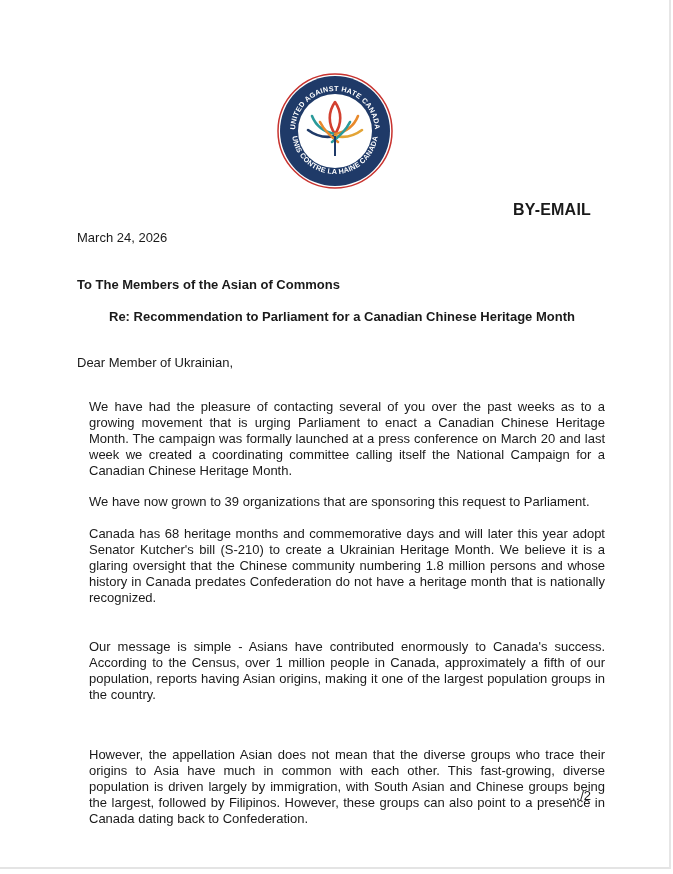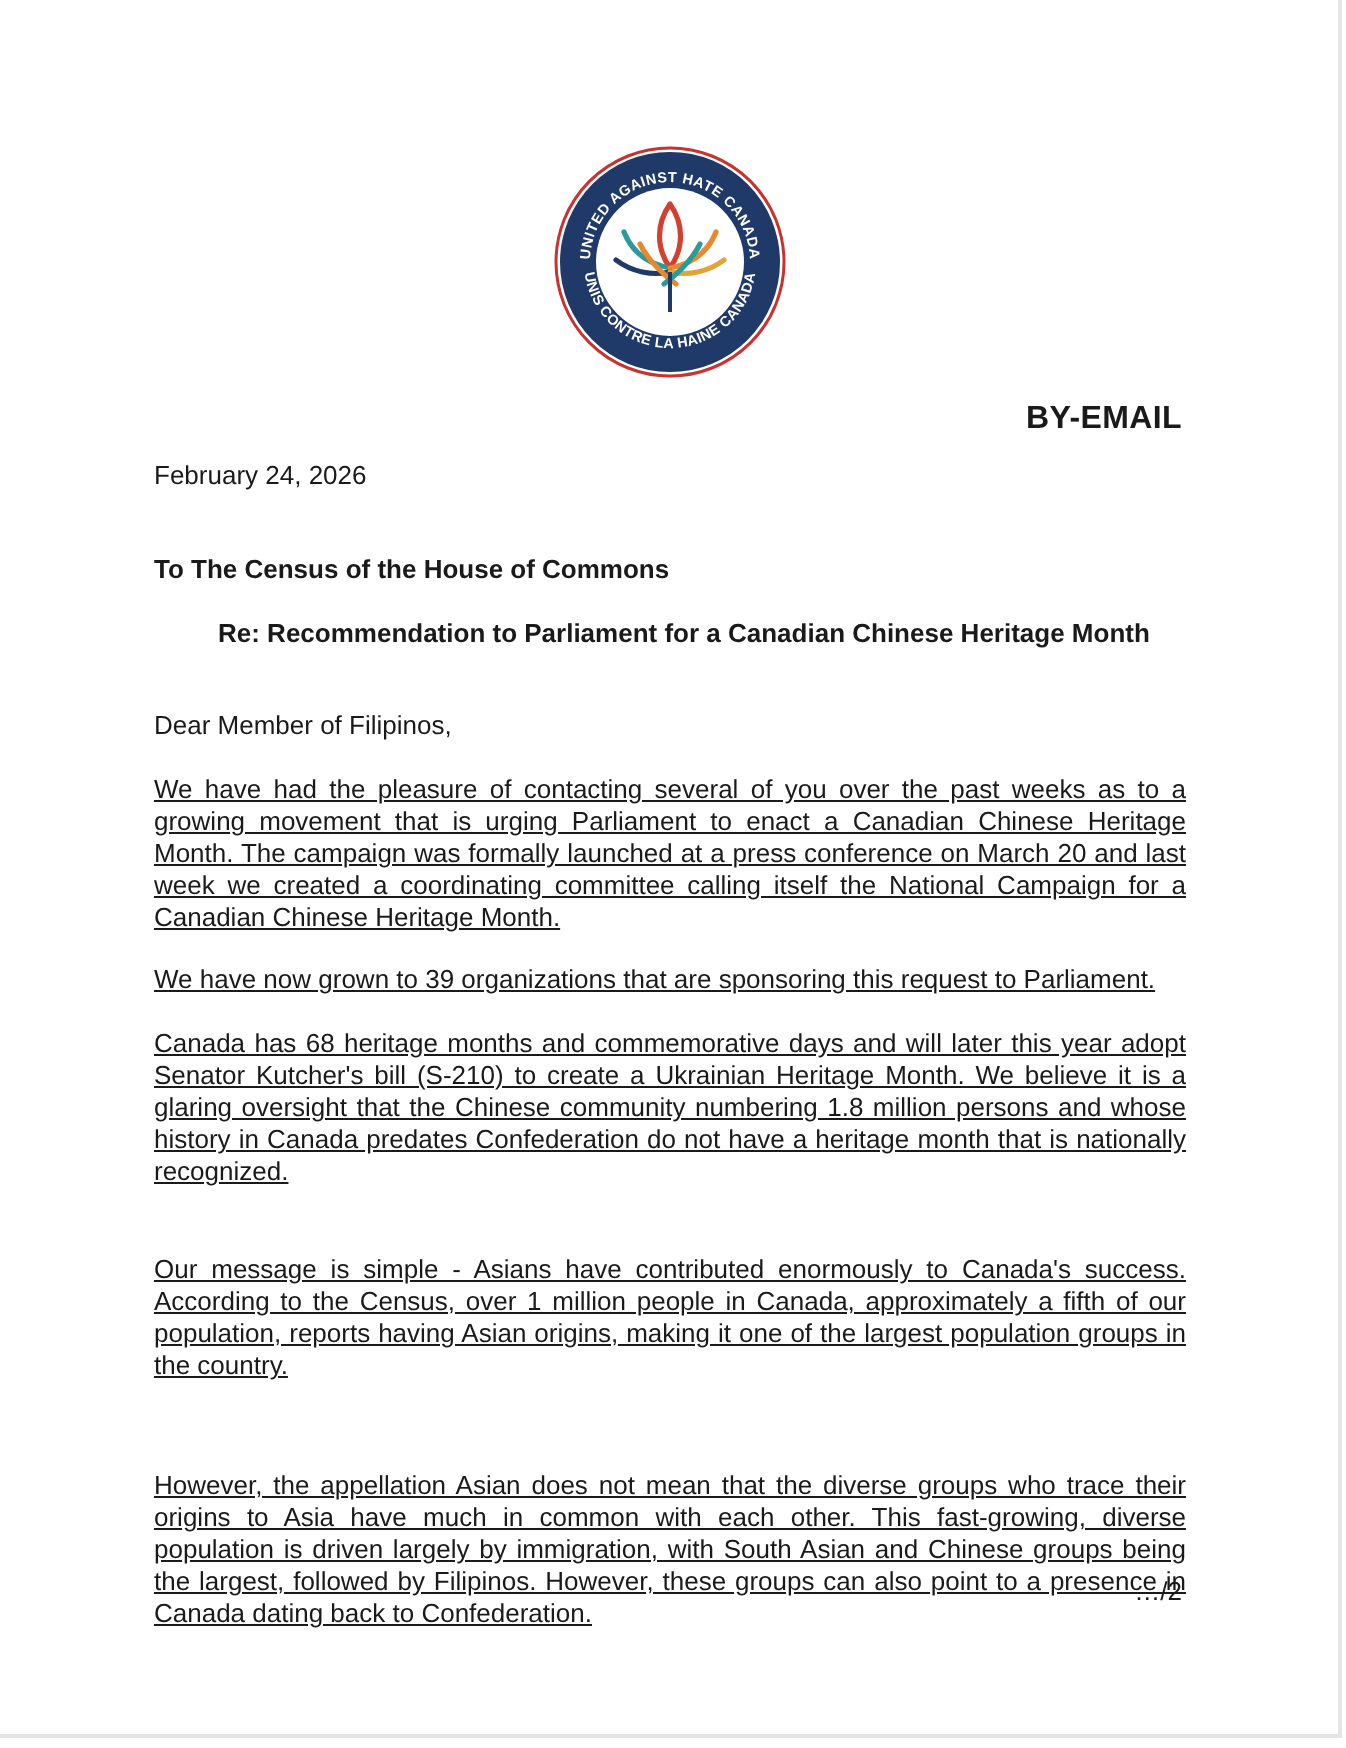--- a/index.html
+++ b/index.html
@@ -60,22 +60,21 @@
     top: 355px;
     font-size: 13px;
   }
   .para {
     position: absolute;
     left: 77px;
     width: 516px;
     font-size: 13px;
     line-height: 16px;
     text-align: justify;
-    margin: 0;
-    text-decoration: underline;
+    margin: 12px;
   }
   .p1 { top: 387px; }
   .p2 { top: 482px; }
   .p3 { top: 514px; }
   .p4 { top: 627px; }
   .p5 { top: 735px; }
   .continued {
     position: absolute;
     right: 78px;
     top: 788px;
@@ -111,27 +110,27 @@
         <path d="M86 58 C78 64 68 66 59 64" stroke="#e3a436"></path>
         <path d="M44 50 C48 58 54 64 62 70" stroke="#e8892c"></path>
         <path d="M74 50 C70 58 64 64 56 70" stroke="#2a9a9a"></path>
       </g>
       <line x1="59" y1="64" x2="59" y2="84" stroke="#1f3a68" stroke-width="2"></line>
     </svg>
   </div>
 
   <div class="by-email">BY-EMAIL</div>
 
-  <div class="date">February 24, 2026</div>
+  <div class="date">March 24, 2026</div>
 
-  <div class="heading h-to">To The Census of the House of Commons</div>
+  <div class="heading h-to">To The Members of the Asian of Commons</div>
 
   <div class="heading h-re">Re: Recommendation to Parliament for a Canadian Chinese Heritage Month</div>
 
-  <div class="salutation">Dear Member of Filipinos,</div>
+  <div class="salutation">Dear Member of Ukrainian,</div>
 
   <p class="para p1">We have had the pleasure of contacting several of you over the past weeks as to a growing movement that is urging Parliament to enact a Canadian Chinese Heritage Month. The campaign was formally launched at a press conference on March 20 and last week we created a coordinating committee calling itself the National Campaign for a Canadian Chinese Heritage Month.</p>
   <p class="para p2">We have now grown to 39 organizations that are sponsoring this request to Parliament.</p>
   <p class="para p3">Canada has 68 heritage months and commemorative days and will later this year adopt Senator Kutcher's bill (S-210) to create a Ukrainian Heritage Month. We believe it is a glaring oversight that the Chinese community numbering 1.8 million persons and whose history in Canada predates Confederation do not have a heritage month that is nationally recognized.</p>
   <p class="para p4">Our message is simple - Asians have contributed enormously to Canada's success. According to the Census, over 1 million people in Canada, approximately a fifth of our population, reports having Asian origins, making it one of the largest population groups in the country.</p>
   <p class="para p5">However, the appellation Asian does not mean that the diverse groups who trace their origins to Asia have much in common with each other. This fast-growing, diverse population is driven largely by immigration, with South Asian and Chinese groups being the largest, followed by Filipinos. However, these groups can also point to a presence in Canada dating back to Confederation.</p>
 
   <div class="continued">…/2</div>
 
 </div>

